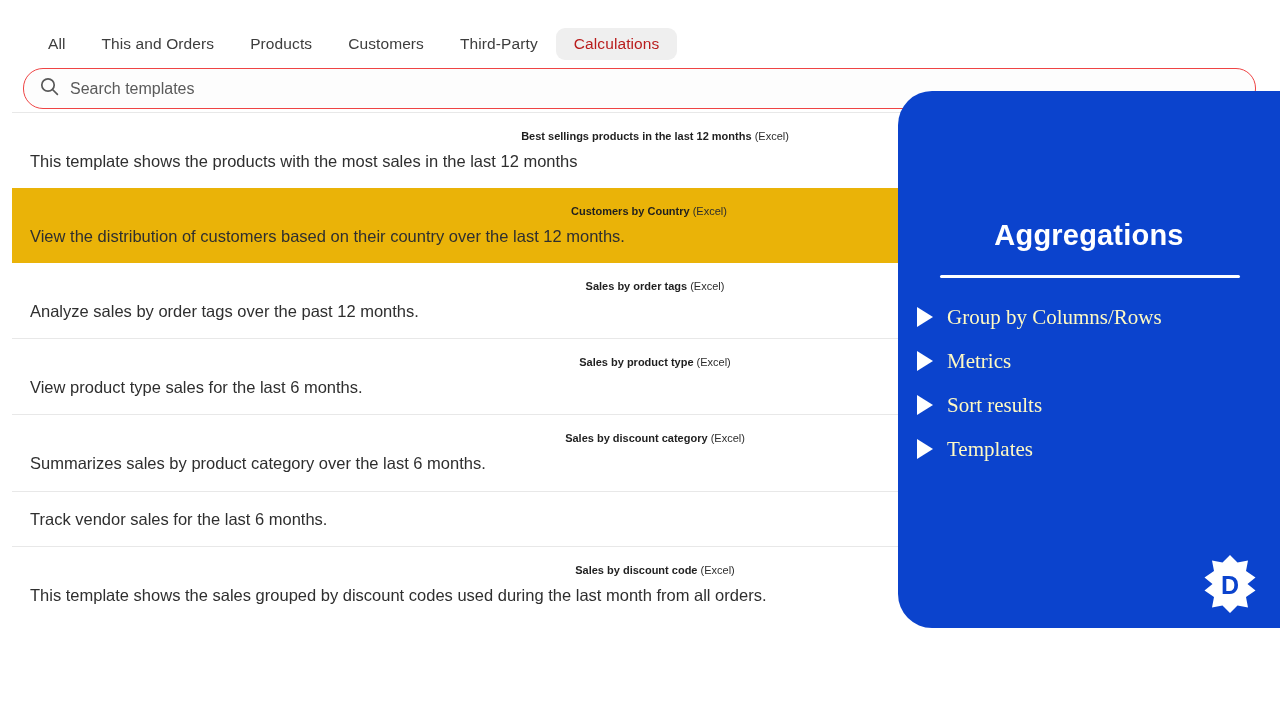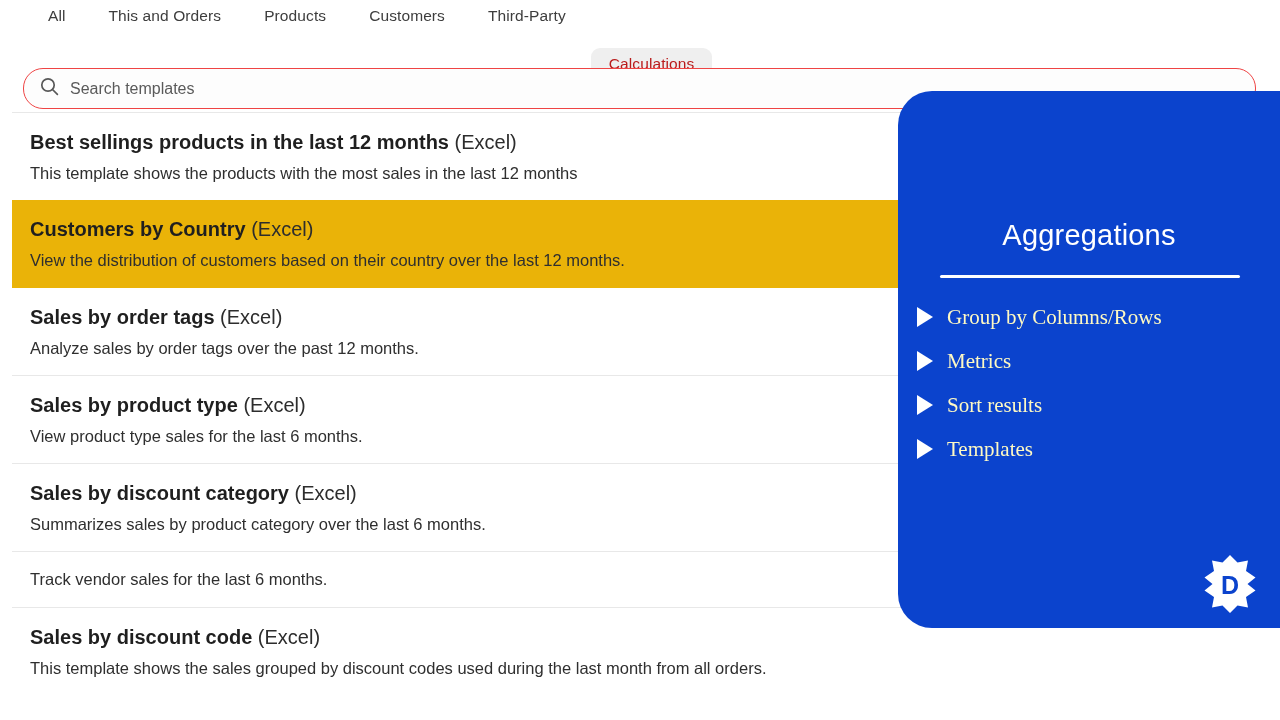--- a/index.html
+++ b/index.html
@@ -19,23 +19,23 @@
     background: #ffffff;
   }
 
   
   .tabbar {
     position: absolute;
     left: 0; top: 0;
     width: 1280px;
     height: 60px;
     display: flex;
-    align-items: flex-start;
+    align-items: flex-end;
     padding-left: 30px;
-    gap: 7px;
+    gap: 0px;
     background: #ffffff;
   }
   .tab {
     font-size: 15.5px;
     color: #3d3d3d;
     padding: 7px 18px;
     border-radius: 9px;
     white-space: nowrap;
     letter-spacing: 0.1px;
     cursor: pointer;
@@ -95,25 +95,26 @@
     padding: 16px 0 16px 30px;
     background: #ffffff;
     cursor: pointer;
   }
   .row.selected {
     background: #eab308;
     margin: 0 12px;
     padding-left: 18px;
   }
   .row-title {
-    font-size: 20px;
+    font-size: 11px;
     color: #1f1f1f;
     line-height: 1.35;
     margin-bottom: 6px;
     white-space: nowrap;
+    text-align: center;
   }
   .row-title .name { font-weight: bold; }
   .row-title .fmt  { font-weight: normal; color: #2d2d2d; }
   .row-desc {
     font-size: 16.5px;
     color: #2f2f2f;
     line-height: 1.35;
     white-space: nowrap;
   }
 
@@ -128,21 +129,21 @@
     border-radius: 34px 0 0 34px;
     overflow: hidden;
   }
   .panel-title {
     position: absolute;
     left: 0; right: 0;
     top: 128px;
     text-align: center;
     color: #ffffff;
     font-size: 29px;
-    font-weight: normal;
+    font-weight: bold;
     letter-spacing: 0.2px;
     font-family: "Liberation Sans", sans-serif;
   }
   .panel-rule {
     position: absolute;
     left: 42px;
     top: 184px;
     width: 300px;
     height: 3px;
     background: #ffffff;

